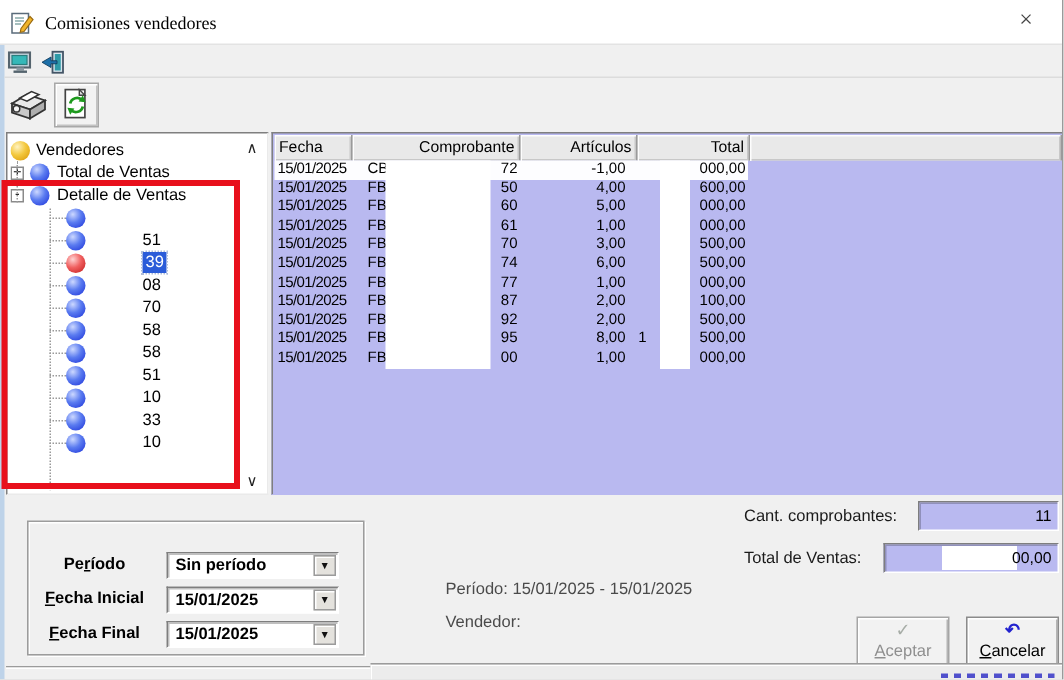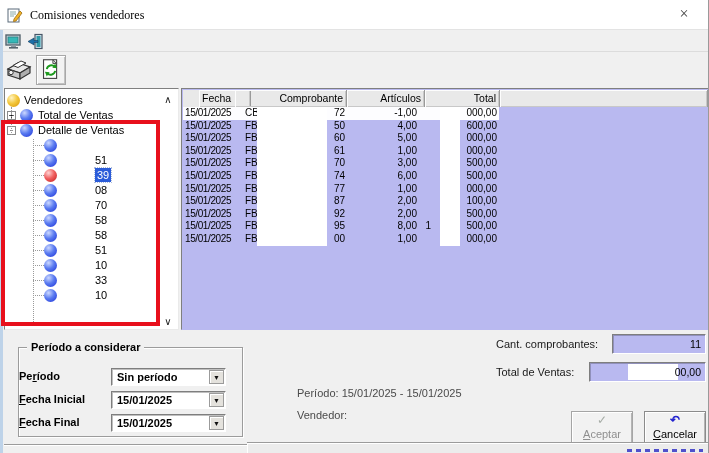--- a/index.html
+++ b/index.html
@@ -45,21 +45,21 @@
   .vline { position:absolute; border-left:1px dotted #9a9a9a; width:0; }
   .vline1 { left:4px; top:14px; height:28px; }
   .vline2 { left:26px; top:46px; height:191px; }
   .scroll-arrow { position:absolute; right:1px; width:14px; height:14px; text-align:center; font-size:10px; color:#222; line-height:14px; cursor:pointer; }
   .sa-up { top:0; } .sa-down { top:222px; }
 
   
   .table-panel { position:absolute; left:181px; top:88px; width:528px; height:242px; background:#b9b9f0; border:1px solid; border-color:#7f7f7f #b9b9f0 #b9b9f0 #7f7f7f; }
   .thead { position:absolute; left:1px; top:1px; width:525px; height:17px; background:#e9e9e9; font-size:10.5px; }
   .hcell { position:absolute; top:0; height:17px; line-height:17px; border-right:1px solid #9a9a9a; box-shadow: inset 1px 1px 0 #fdfdfd, inset -1px -1px 0 #c8c8c8; padding:0 3px; color:#000; }
-  .hc-fecha { left:0; width:52px; text-align:left;margin-left:16px; }
+  .hc-fecha { left:0; width:52px; text-align:left; }
   .hc-comp  { left:52px; width:112px; text-align:right; }
   .hc-art   { left:164px; width:78px; text-align:right; }
   .hc-total { left:242px; width:75px; text-align:right; }
   .hc-rest  { left:317px; width:208px; }
   .trows { position:absolute; left:1px; top:18px; width:525px; }
   .grow { position:relative; height:12.6px; line-height:12.6px; font-size:10px; color:#000; }
   .grow.sel-row { background:linear-gradient(90deg, #fdfdff 0 316px, transparent 316px); }
   .grow span { position:absolute; top:0; white-space:nowrap; }
   .cf  { left:2px; width:48px; letter-spacing:-0.4px; }
   .cp  { left:62px; }
@@ -72,21 +72,21 @@
   .redact-b { left:258px; width:20px; }
 
   
   .annotation { position:absolute; left:1px; top:120px; width:159px; height:206px; border:4px solid #e8101c; z-index:30; pointer-events:none; }
 
   
   .groupbox { position:absolute; left:18px; top:347px; width:225px; height:90px; border:1px solid #9c9c9c; box-shadow: inset 1px 1px 0 #fff, 1px 1px 0 #fff; }
   .gb-label { position:absolute; top:-7px; left:8px; background:#f0f0f0; padding:0 4px; font-size:11px; font-weight:bold; color:#000; }
   .gb-rows { position:absolute; left:0; top:20px; right:0; }
   .gb-row { position:relative; height:18px; margin-bottom:5px; }
-  .gb-row .flabel { position:absolute; left:0; top:2px; width:88px; text-align:left; font-size:11px; font-weight:bold; }
+  .gb-row .flabel { position:absolute; left:0; top:2px; width:88px; text-align:center; font-size:11px; font-weight:bold; }
   .flabel .key, .btn .key { text-decoration:underline; }
   .combo { position:absolute; left:92px; top:0; width:115px; height:18px; background:#fff; border:1px solid; border-color:#7e7e7e #fff #fff #7e7e7e; box-shadow: inset 1px 1px 0 rgba(0,0,0,0.25); }
   .combo .cval { position:absolute; left:5px; top:0; line-height:16px; font-size:11px; font-weight:bold; color:#000; }
   .combo .carrow { position:absolute; right:1px; top:1px; width:15px; height:14px; background:#e4e2dd; border:1px solid #9b9b9b; box-shadow: inset 1px 1px 0 #fff; font-size:7px; line-height:13px; text-align:center; color:#111; cursor:pointer; }
 
   
   .center-text { position:absolute; left:297px; top:382px; font-size:11px; color:#4a4a4a; line-height:22px; }
 
   
   .totals { position:absolute; left:0; top:334px; width:709px; }
@@ -353,21 +353,20 @@
       <span class="ct">000,00</span>
     </div>
       </div>
     <div class="redact redact-a"></div>
     <div class="redact redact-b"></div>
   </div>
 
   <div class="annotation"></div>
 
   <div class="groupbox">
-    <span class="gb-label">Período a considerar</span>
     <div class="gb-rows" id="gb-rows">
         <div class="gb-row">
       <span class="flabel"><span>Pe</span><span class="key">r</span><span>íodo</span></span>
       <span class="combo">
         <span class="cval">Sin período</span>
         <span class="carrow">▼</span>
       </span>
     </div>
         <div class="gb-row">
       <span class="flabel"><span></span><span class="key">F</span><span>echa Inicial</span></span>

